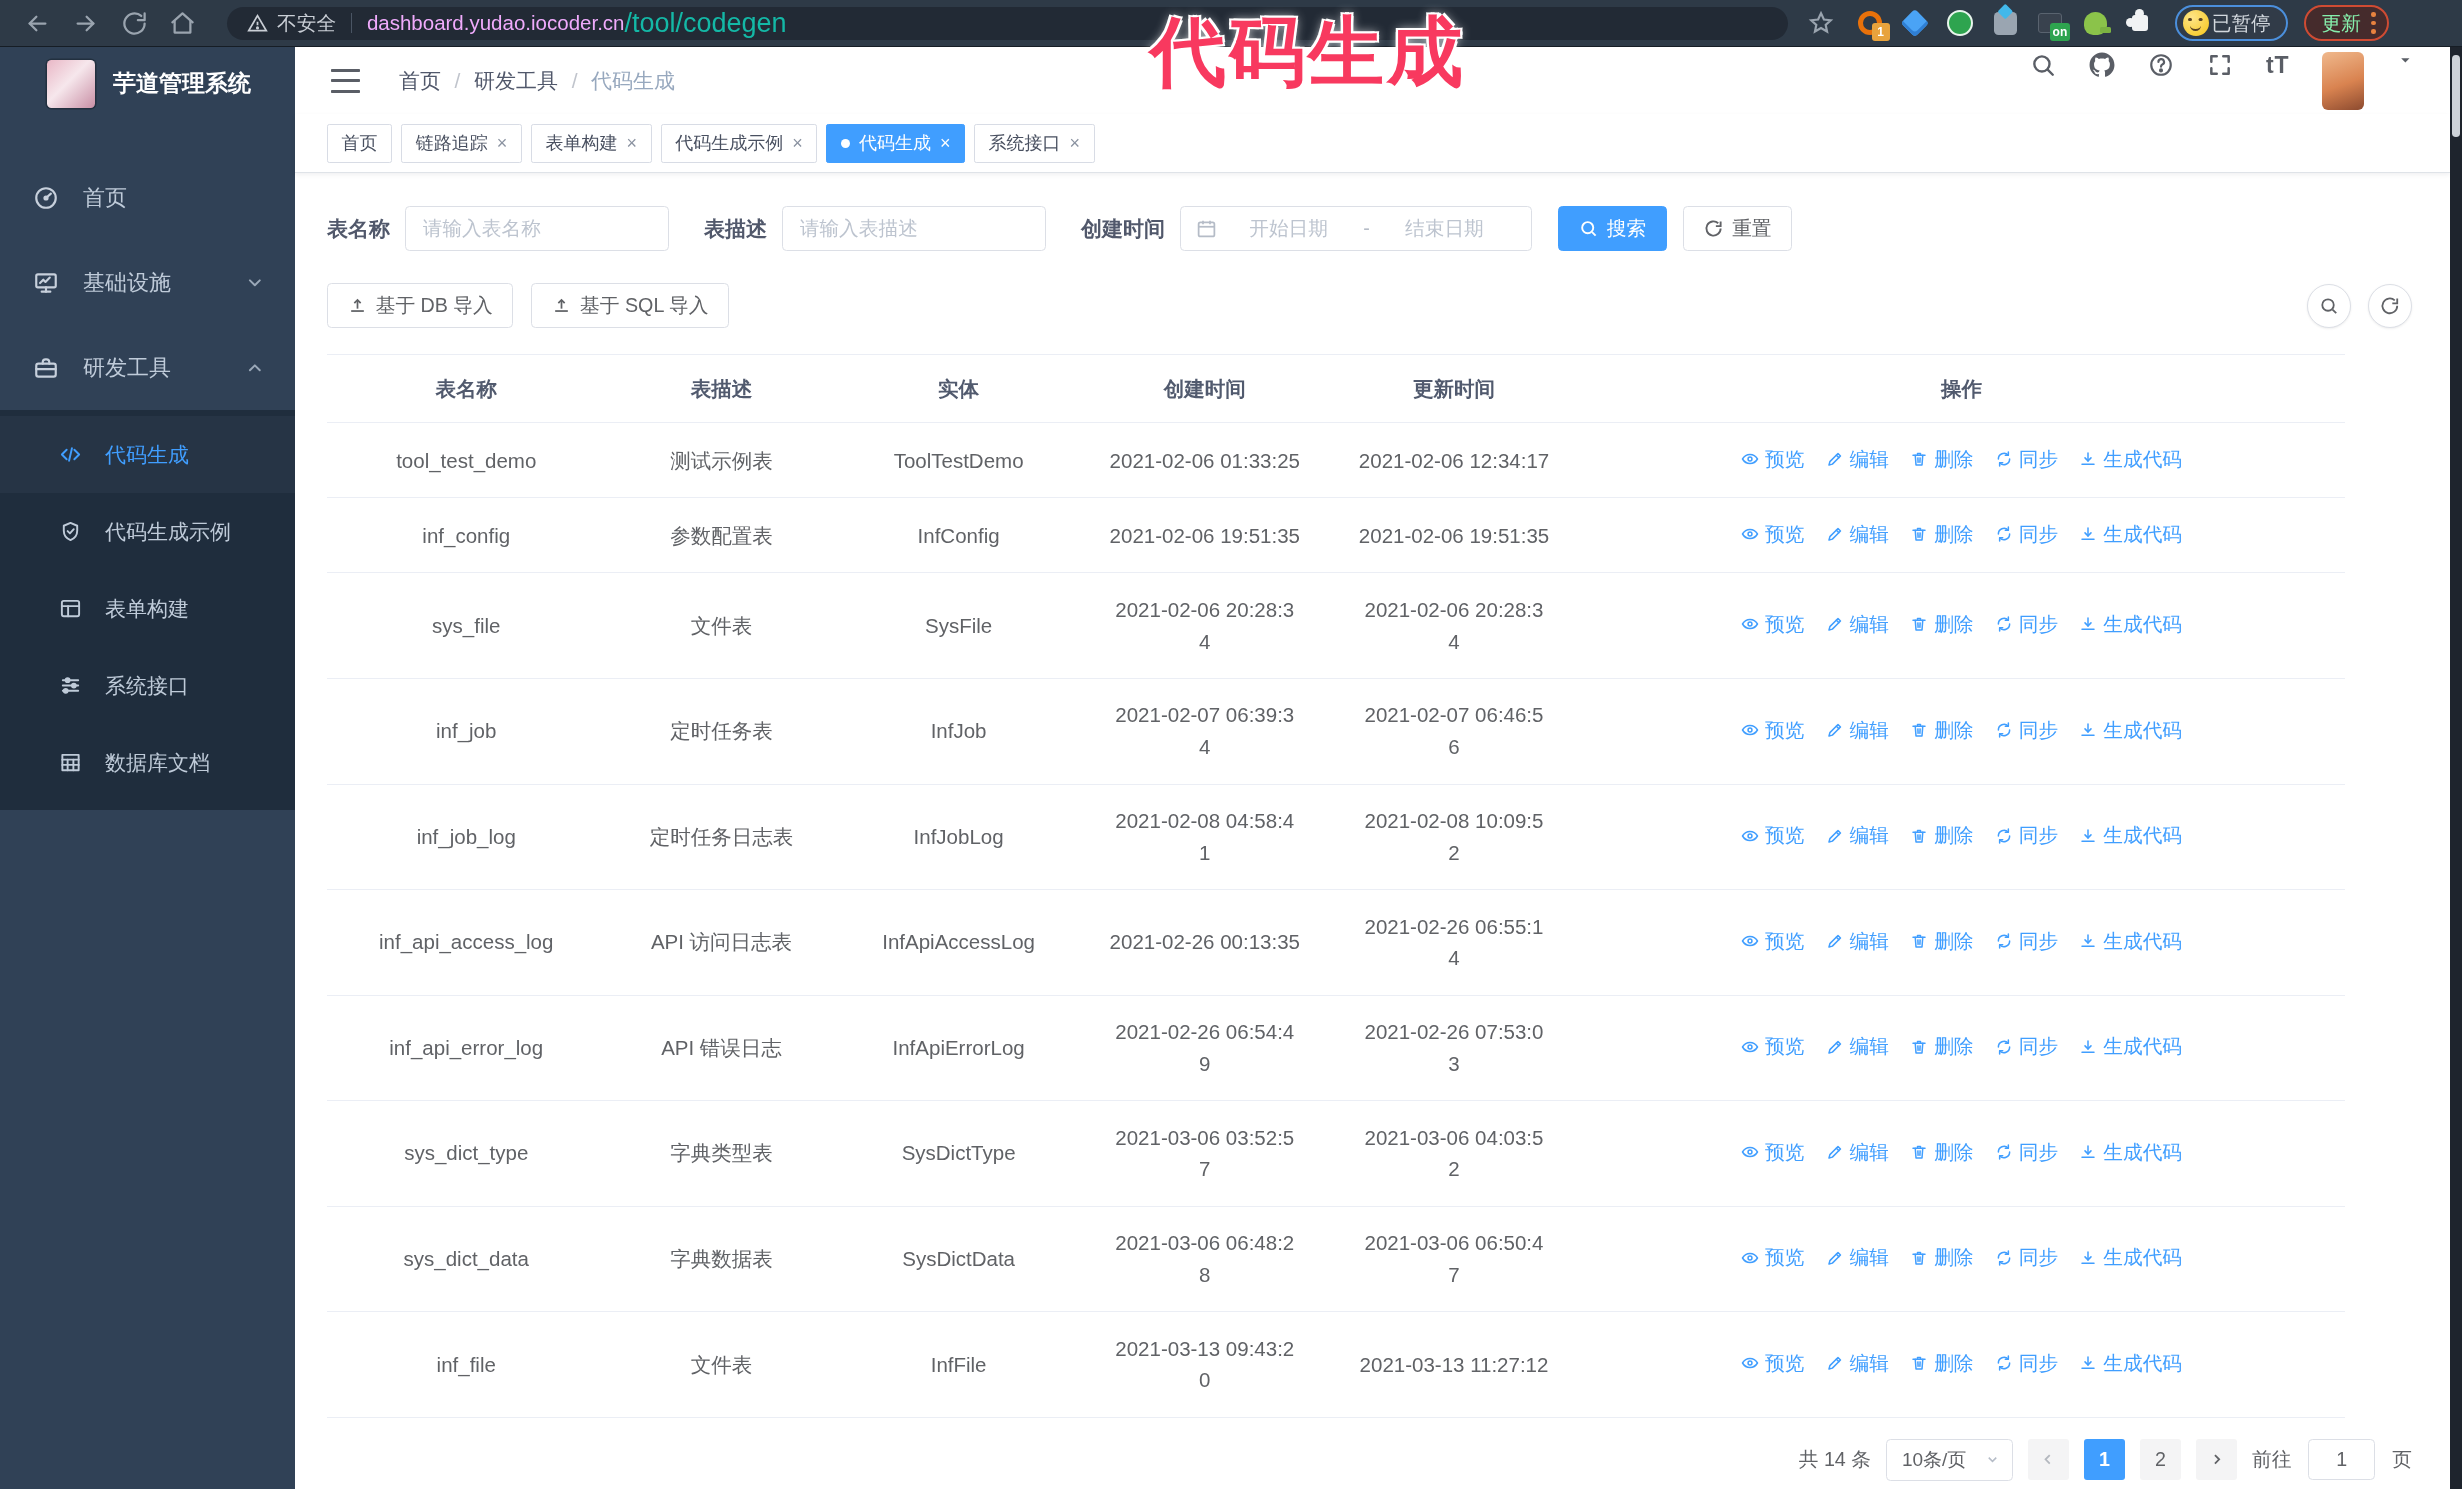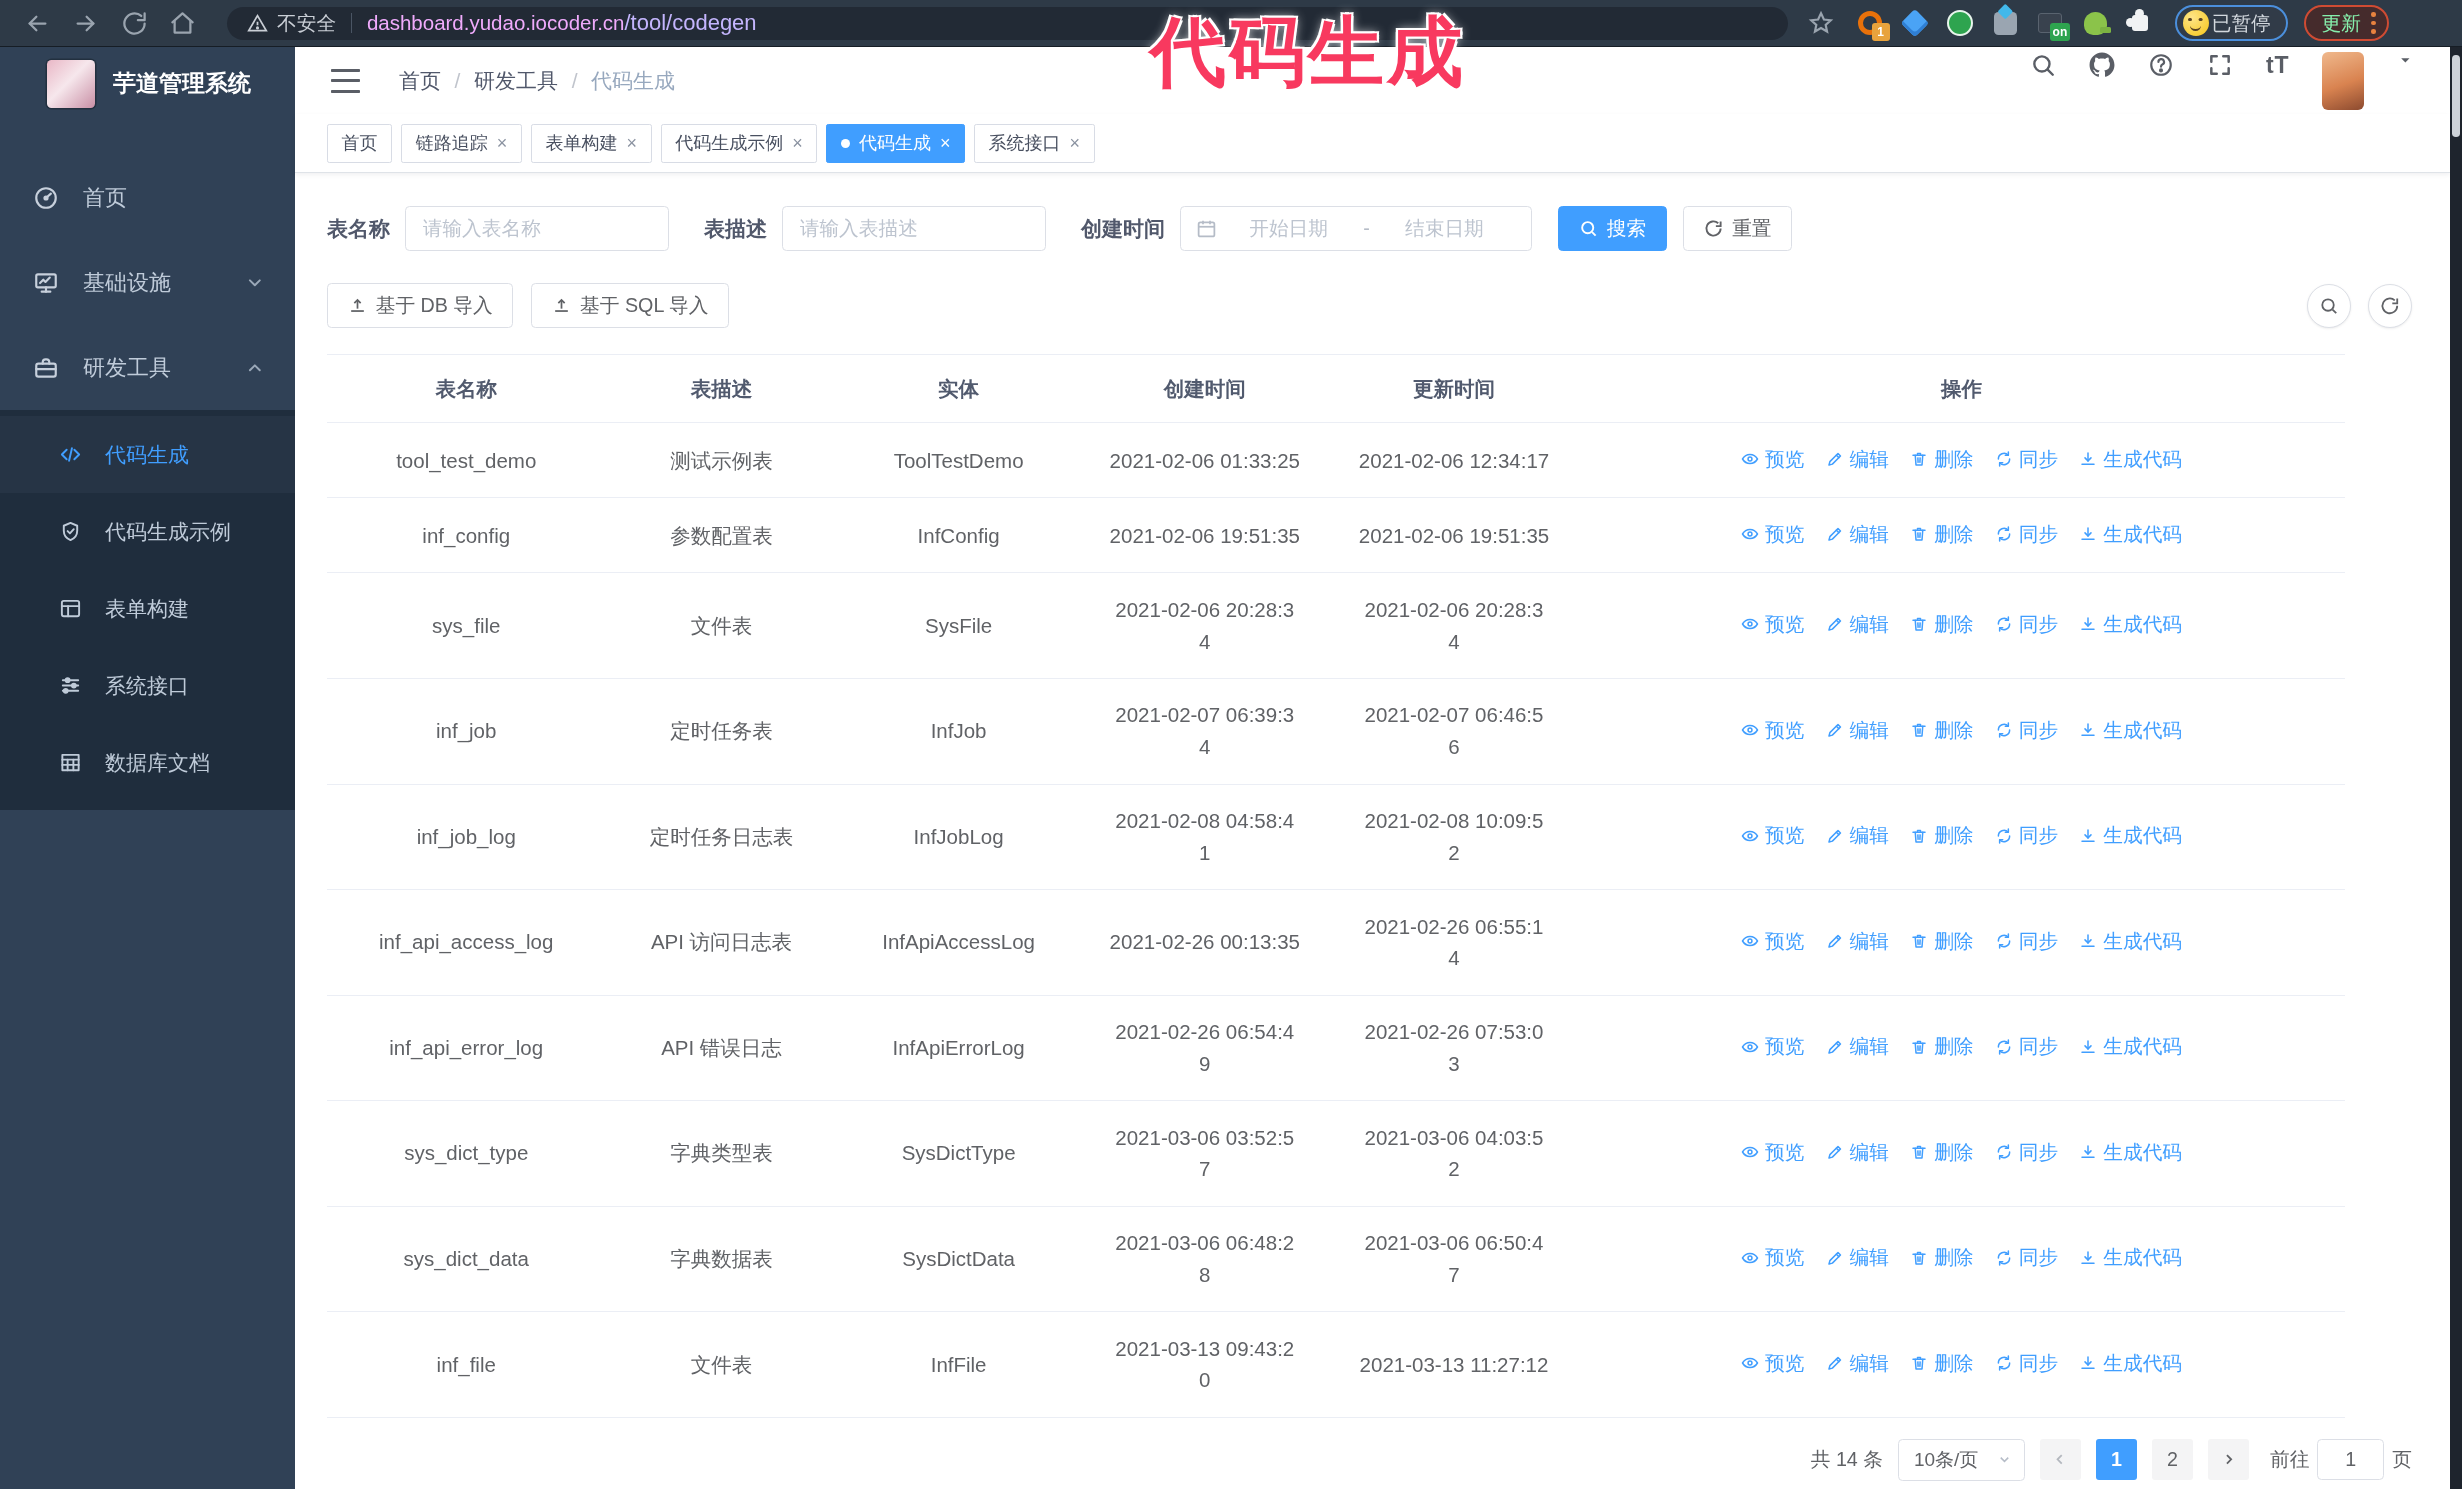--- a/index.html
+++ b/index.html
@@ -20,21 +20,21 @@
   .nav-ico { width:27px; height:27px; color:#9aa4af; margin:0 10.6px; }
   #address-bar {
     margin-left:21px; width:1561px; height:33px; border-radius:16.7px;
     background:#222a35; display:flex; align-items:center; padding:0 19.7px;
     color:#c9ced5;
   }
   #address-bar .warn { width:21px; height:21px; color:#c9ced5; margin-right:9px; }
   #address-bar .sec-label { font-size:19.7px; color:#c9ced5; }
   #address-bar .divider { width:0.8px; height:19.7px; background:#4a5564; margin:0 15px; }
   #address-bar .host { font-size:20.5px; color:#f0abfc; }
-  #address-bar .path { font-size:22px; color:#c4b5fd;text-align:right; }
+  #address-bar .path { font-size:27px; color:#14b8a6;text-align:right; }
   #star { width:26px; height:26px; color:#9aa4af; margin:0 15px 0 19.7px; }
   #extensions { display:flex; align-items:center; gap:15px; margin-left:6px; }
   .ext { position:relative; width:30px; height:30px; display:flex; align-items:center; justify-content:center; }
   .ext .badge {
     position:absolute; bottom:-3px; right:-4.5px; min-width:18px; height:18px; line-height:18px;
     font-size:12px; font-weight:bold; color:#fff; text-align:center; border-radius:3px; padding:0 2.3px;
   }
   .x-orange-circle { width:24px; height:24px; border:5.3px solid #e8710a; border-radius:50%; }
   .x-blue-gem { width:19.7px; height:19.7px; background:#4aa3f5; transform:rotate(45deg); border-radius:3.8px; box-shadow:inset -3px -3px 0 #2f7fd4; }
   .x-green-shield { width:26px; height:26px; background:#2ea44f; border-radius:50%; border:2.3px solid #e8f5ec; color:#fff; display:flex; align-items:center; justify-content:center; font-size:16.7px; font-weight:bold; }
@@ -169,21 +169,21 @@
   #pagination { display:flex; align-items:center; justify-content:flex-end; gap:15px; margin-top:21px; padding-bottom:18px; font-size:19.7px; color:#606266; }
   #page-size-select {
     width:127px; height:42px; border:0.8px solid #dcdfe6; border-radius:4.5px; display:flex; align-items:center;
     padding:0 12px 0 15px; color:#606266; font-size:19px; cursor:pointer; background:#fff;
   }
   #page-size-select .caret { margin-left:auto; width:15px; height:15px; color:#b5bcc7; }
   .page-btn { min-width:41px; height:41px; border-radius:3px; background:#f4f4f5; display:flex; align-items:center; justify-content:center; font-size:19.7px; color:#606266; cursor:pointer; }
   .page-btn .icon { width:16.7px; height:16.7px; }
   .page-btn.prev { color:#b4b8bf; }
   .page-btn.page.active { background:#409eff; color:#fff; font-weight:bold; }
-  #goto-wrap { display:flex; align-items:center; gap:8px; margin-left:6px; }
+  #goto-wrap { display:flex; align-items:center; gap:17px; }
   #goto-input { width:67px; height:41px; border:0.8px solid #dcdfe6; border-radius:4.5px; text-align:center; font-size:19.7px; color:#606266; outline:none; font-family:"Liberation Sans", sans-serif; }
 
   
   #page-scrollbar { position:absolute; top:47px; right:0; width:12px; height:1443px; background:#1e242d; z-index:6; }
   #scroll-thumb { position:absolute; top:7.6px; left:2.3px; width:7.6px; height:82px; border-radius:3.8px; background:#cdd2d8; }
 </style>
 </head>
 <body>
 
 <div id="screen">

